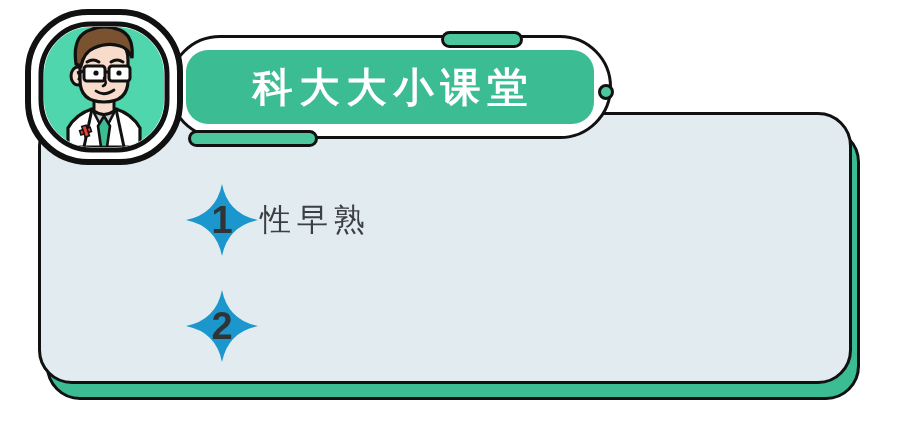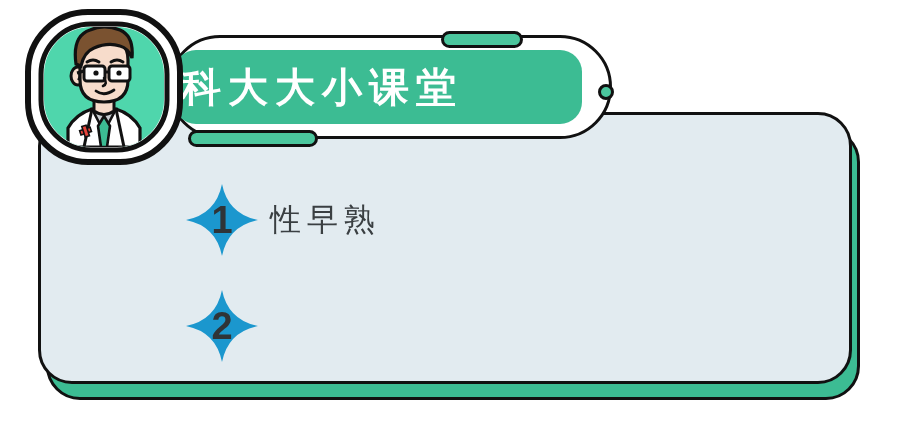--- a/index.html
+++ b/index.html
@@ -53,28 +53,29 @@
     top: 35px;
     width: 444px;
     height: 104px;
     background: #ffffff;
     border: 3px solid #111111;
     border-radius: 52px;
     box-sizing: border-box;
   }
   .banner-inner {
     position: absolute;
-    left: 174px;
+    left: 186px;
     top: 50px;
     width: 408px;
     height: 74px;
     background: #3CBC93;
     border-radius: 22px;
     display: flex;
     align-items: center;
+    justify-content: center;
     box-sizing: border-box;
   }
   .banner-title {
     color: #ffffff;
     font-size: 40px;
     font-weight: bold;
     letter-spacing: 7px;
     text-indent: 7px;
     line-height: 1;
     white-space: nowrap;
@@ -156,21 +157,21 @@
     height: 72px;
     display: flex;
     align-items: center;
     justify-content: center;
     color: #2F3437;
     font-size: 38px;
     font-weight: bold;
     line-height: 1;
   }
   .item-label {
-    margin-left: 12px;
+    margin-left: 2px;
     color: #3A3F42;
     font-size: 31px;
     letter-spacing: 6px;
     white-space: nowrap;
   }
 </style>
 </head>
 <body>
 
 <div id="stage">

